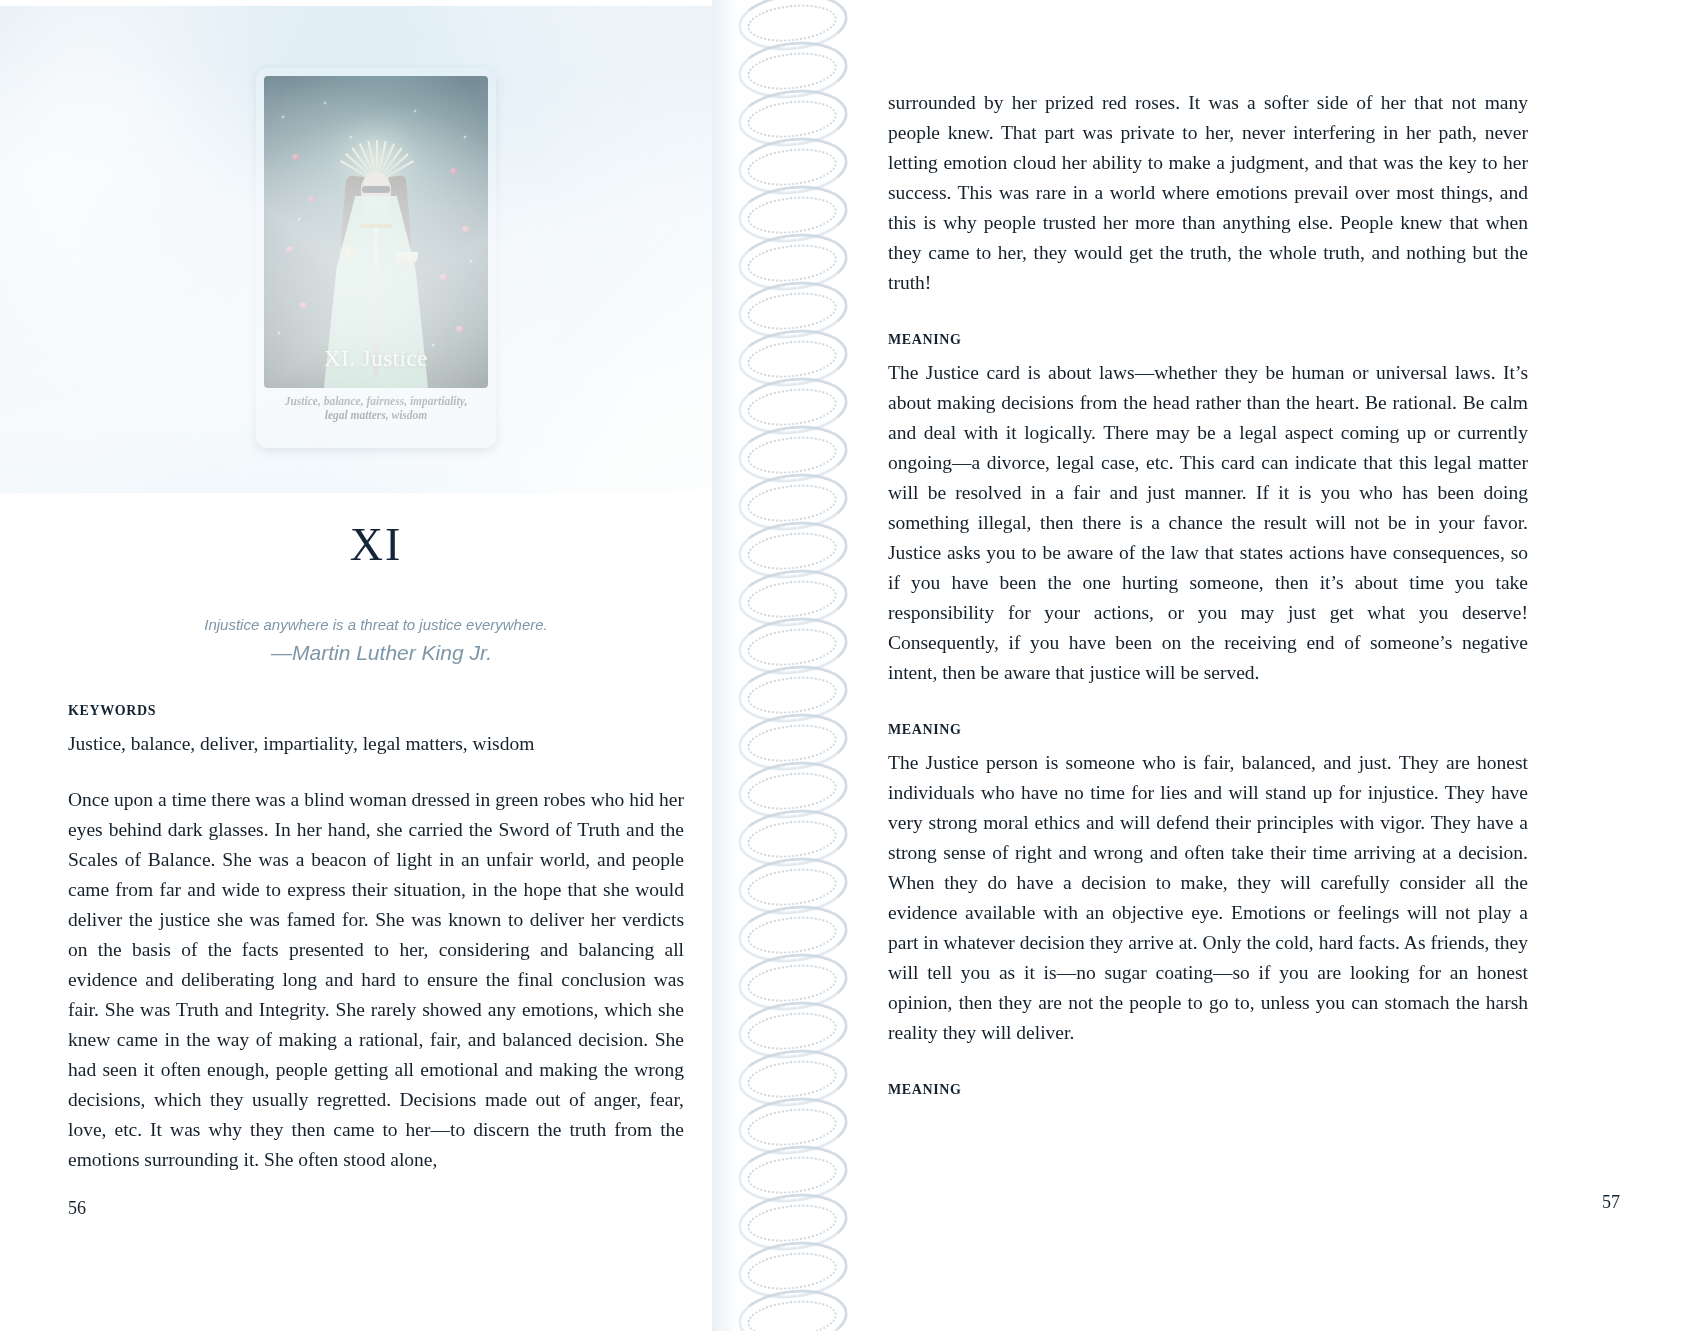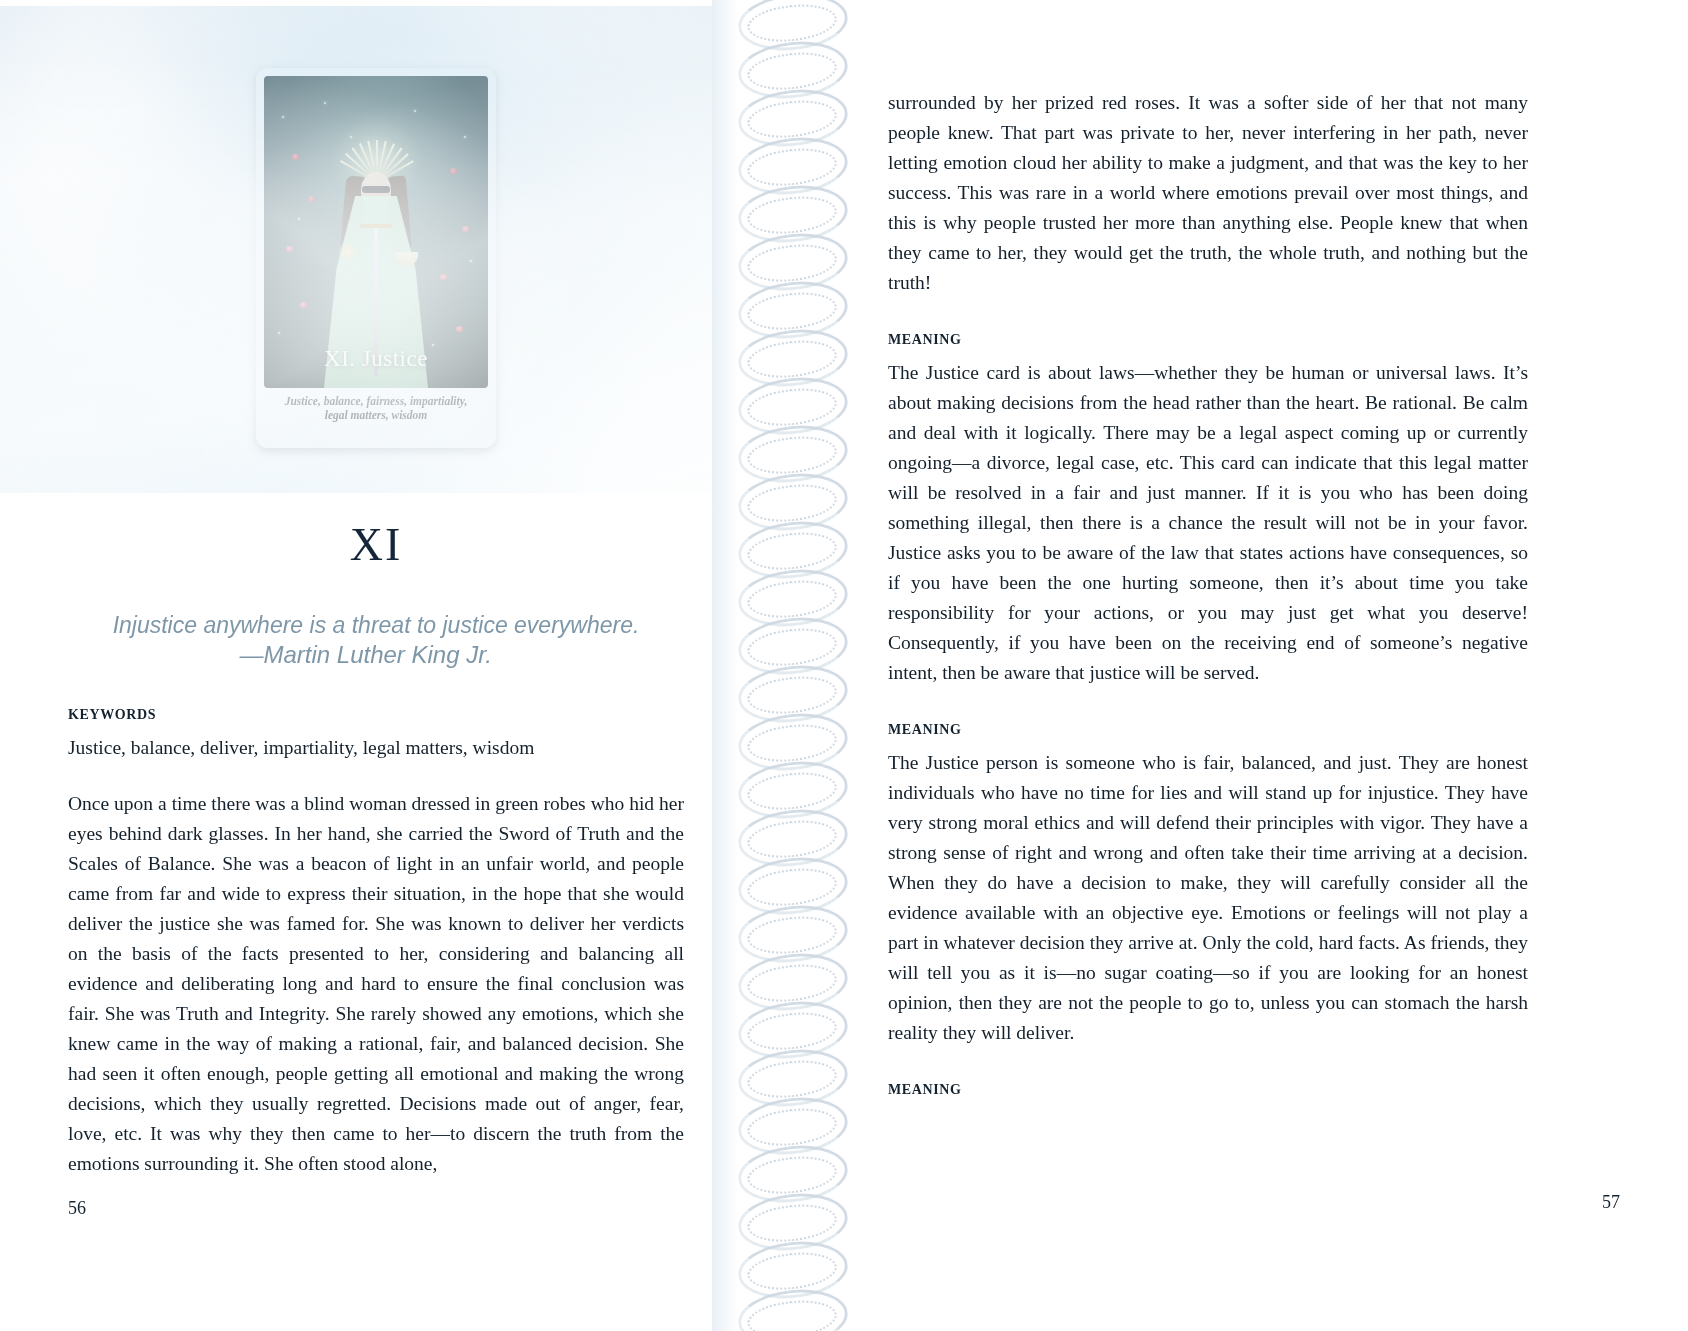--- a/index.html
+++ b/index.html
@@ -216,29 +216,29 @@
     color: #16263a;
     line-height: 62px;
     margin-top: 2px;
     font-style: italic;
   }
   .quote {
     margin-top: 42px;
     text-align: center;
     font-family: "Liberation Sans", sans-serif;
     font-style: italic;
-    font-size: 23px;
+    font-size: 15px;
     color: #7e97a8;
     line-height: 28px;
   }
   .quote-attr {
     text-align: right;
     font-family: "Liberation Sans", sans-serif;
     font-style: italic;
-    font-size: 24px;
+    font-size: 21px;
     color: #7e97a8;
     padding-right: 192px;
     margin-top: 2px;
   }
   .section-head {
     font-family: "Liberation Serif", serif;
     font-weight: bold;
     font-size: 14px;
     letter-spacing: .6px;
     color: #13222f;

